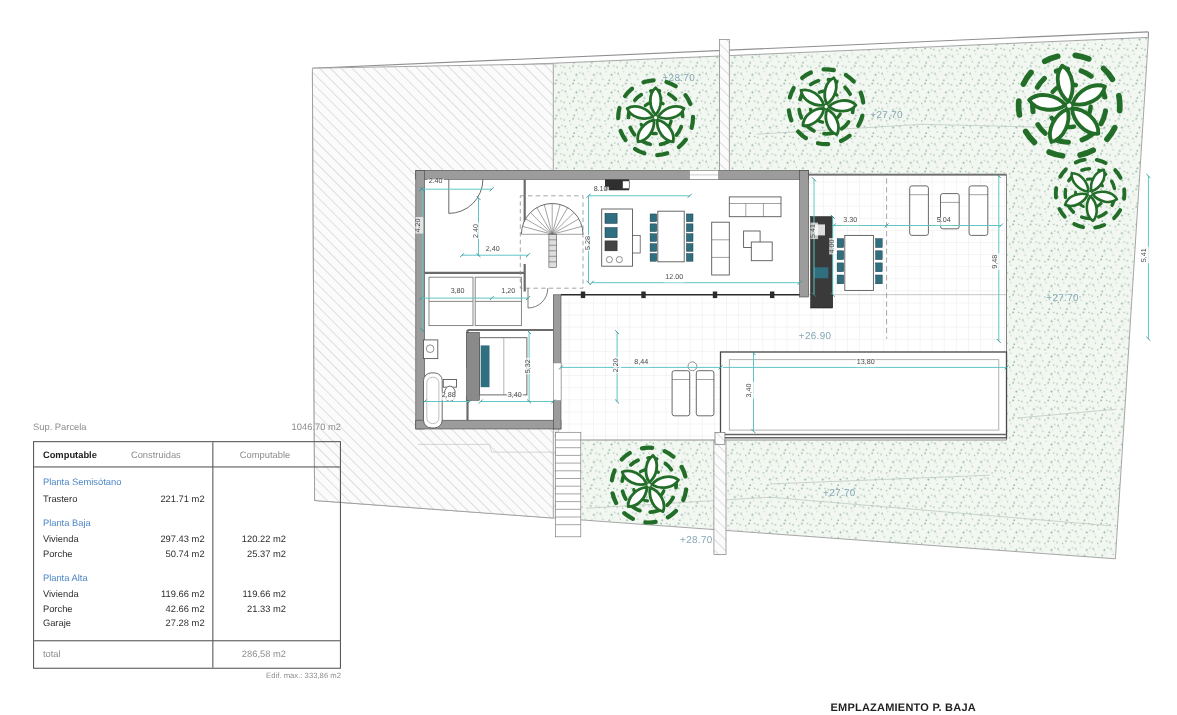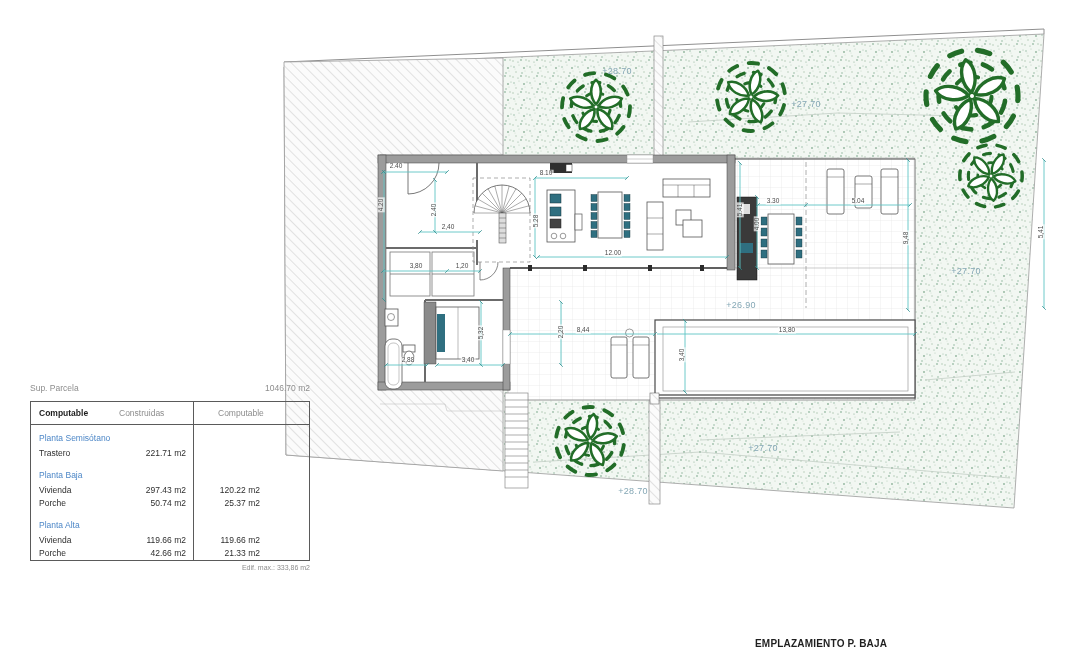--- a/index.html
+++ b/index.html
@@ -416,17 +416,27 @@
       <div class="trow">
         <span class="c1">Vivienda</span>
         <span class="c2">119.66 m2</span>
         <span class="c3">119.66 m2</span>
       </div>
       <div class="trow">
         <span class="c1">Porche</span>
         <span class="c2">42.66 m2</span>
         <span class="c3">21.33 m2</span>
       </div>
-
+      <div class="trow">
+        <span class="c1">Garaje</span>
+        <span class="c2">27.28 m2</span>
+        <span class="c3"></span>
+      </div>
+
+      <div class="trow total-row">
+        <span class="c1">total</span>
+        <span class="c2"></span>
+        <span class="c3">286,58 m2</span>
+      </div>
     </div>
     <div class="footnote">Edif. max.: 333,86 m2</div>
   </div>
 </div>
 
 </body></html>

